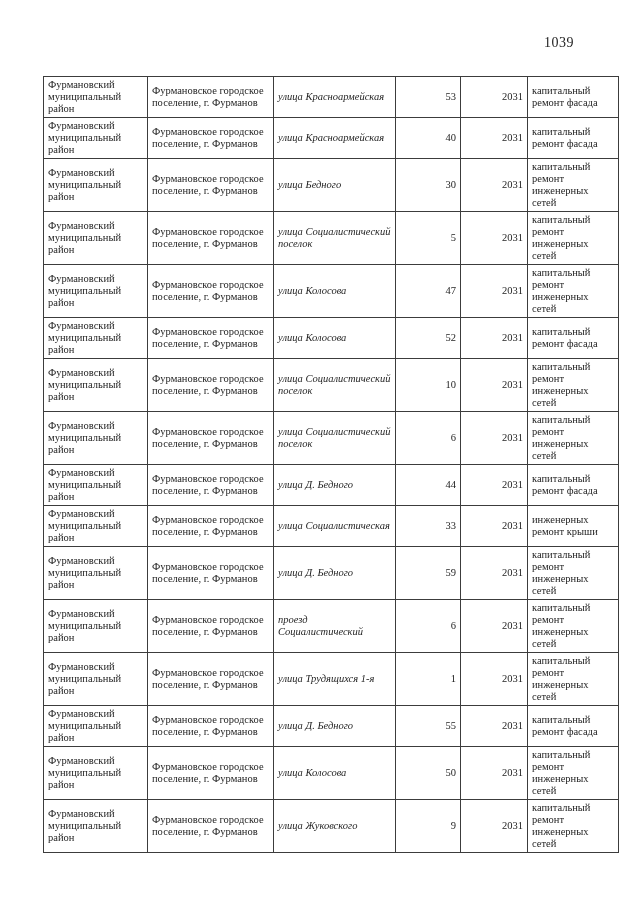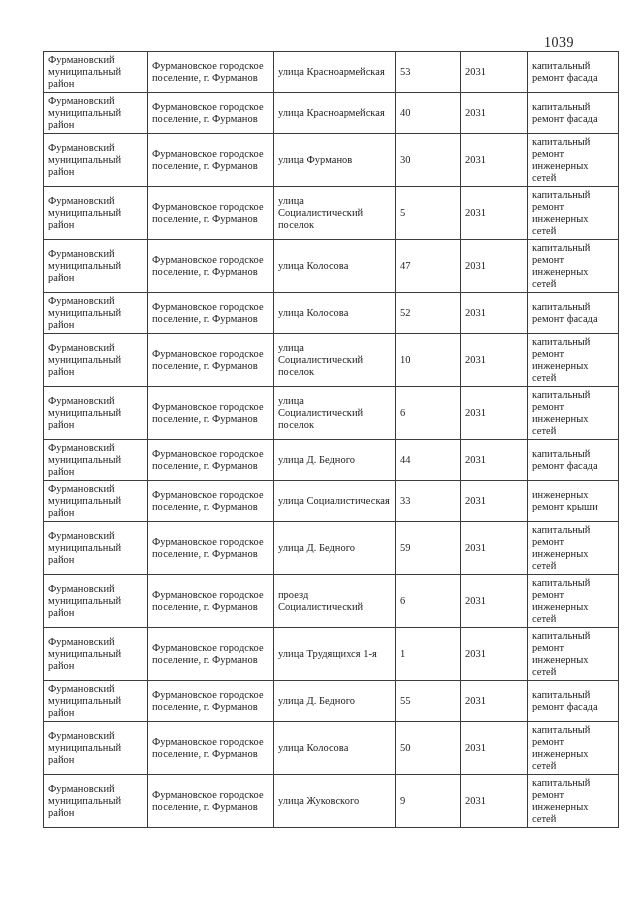--- a/index.html
+++ b/index.html
@@ -16,43 +16,43 @@
   .page-number {
     position: absolute;
     top: 35px;
     left: 544px;
     font-size: 14px;
     letter-spacing: 0.5px;
     color: #1e1e1e;
   }
   table.doc-table {
     position: absolute;
-    top: 51px;
+    top: 76px;
     left: 43px;
     width: 575px;
     border-collapse: collapse;
     table-layout: fixed;
   }
   table.doc-table td {
     border: 1px solid #3c3c3c;
     font-size: 10.5px;
     line-height: 12px;
     vertical-align: middle;
     padding: 2px 4px;
     color: #1e1e1e;
     overflow: hidden;
   }
   col.w-district   { width: 104px; }
   col.w-settlement { width: 126px; }
   col.w-street     { width: 122px; }
   col.w-count      { width: 65px;  }
   col.w-year       { width: 67px;  }
   col.w-work       { width: 91px;  }
-  td.c-street { padding-right: 14px; }
-  td.c-count, td.c-year { text-align: left; padding-left: 2px; padding-right: 2px; }
+  td.c-street { padding-right: 14px; font-style: italic; }
+  td.c-count, td.c-year { text-align: right; padding-left: 2px; padding-right: 2px; }
 </style>
 </head>
 <body>
 
 <div class="page">
   <div class="page-number">1039</div>
 
   <table class="doc-table">
     <colgroup>
       <col class="w-district">
@@ -75,21 +75,21 @@
           <td class="c-district">Фурмановский муниципальный район</td>
           <td class="c-settlement">Фурмановское городское поселение, г. Фурманов</td>
           <td class="c-street">улица Красноармейская</td>
           <td class="c-count">40</td>
           <td class="c-year">2031</td>
           <td class="c-work">капитальный ремонт фасада</td>
         </tr>
         <tr>
           <td class="c-district">Фурмановский муниципальный район</td>
           <td class="c-settlement">Фурмановское городское поселение, г. Фурманов</td>
-          <td class="c-street">улица Фурманов</td>
+          <td class="c-street">улица Бедного</td>
           <td class="c-count">30</td>
           <td class="c-year">2031</td>
           <td class="c-work">капитальный ремонт инженерных сетей</td>
         </tr>
         <tr>
           <td class="c-district">Фурмановский муниципальный район</td>
           <td class="c-settlement">Фурмановское городское поселение, г. Фурманов</td>
           <td class="c-street">улица Социалистический поселок</td>
           <td class="c-count">5</td>
           <td class="c-year">2031</td>

